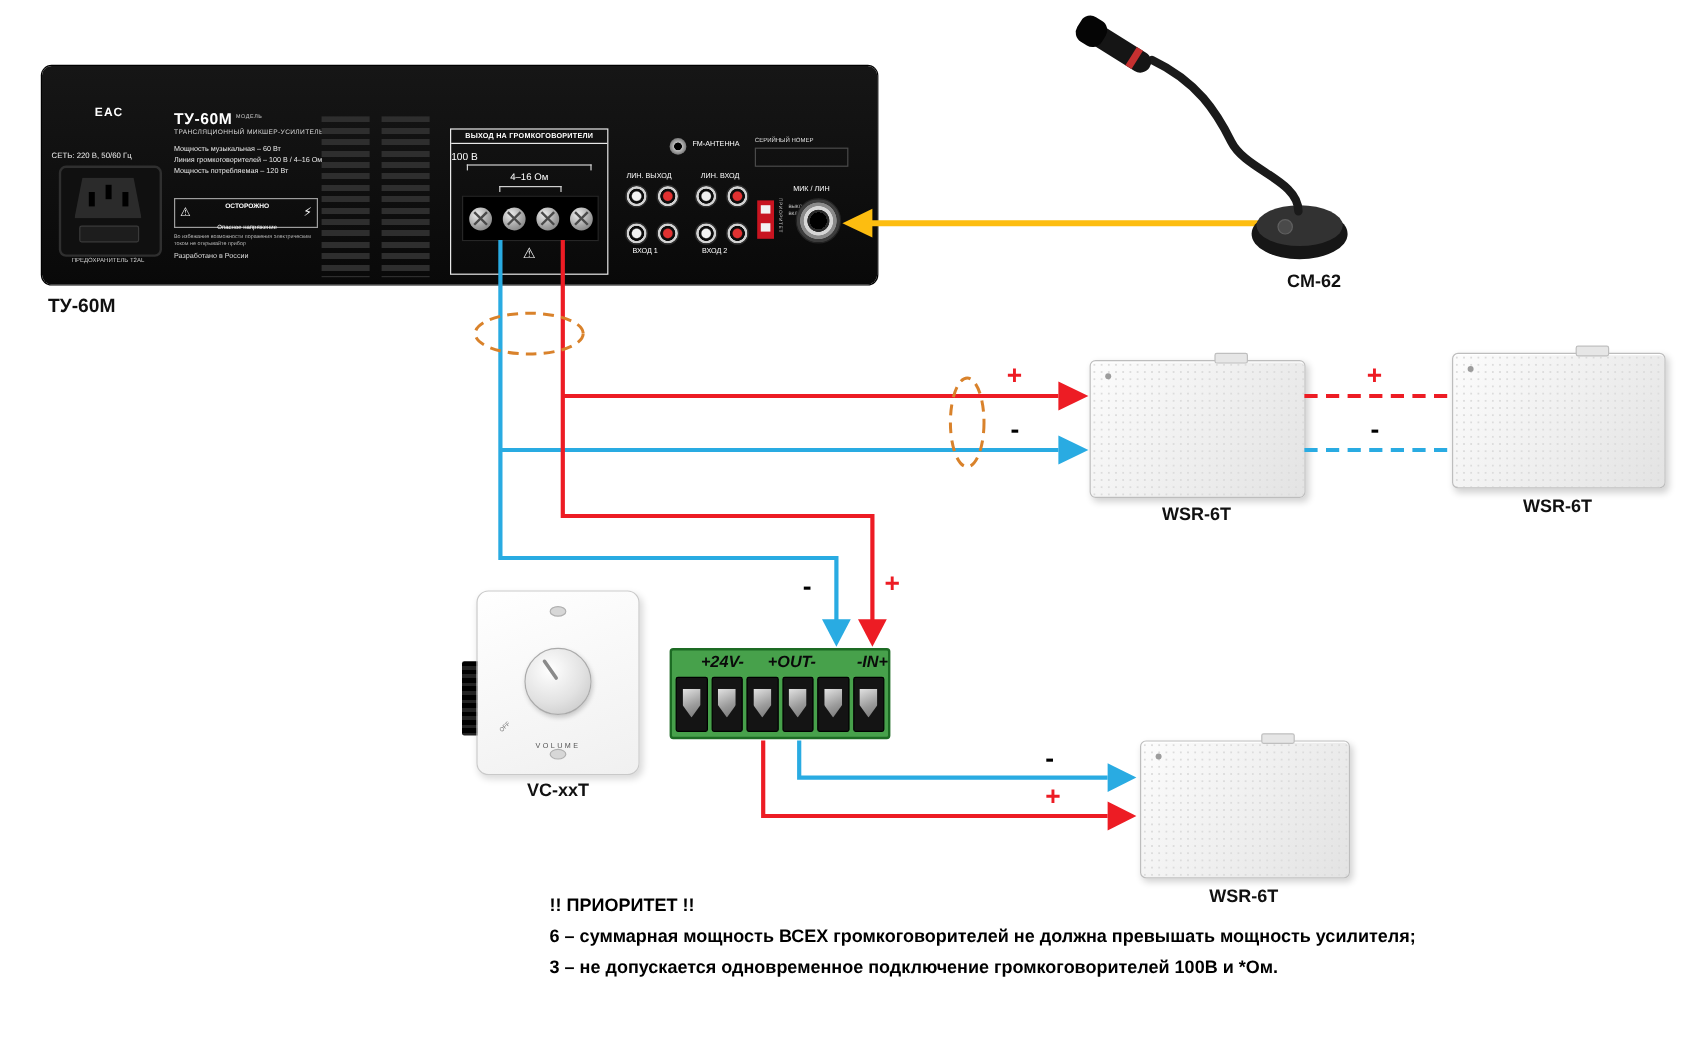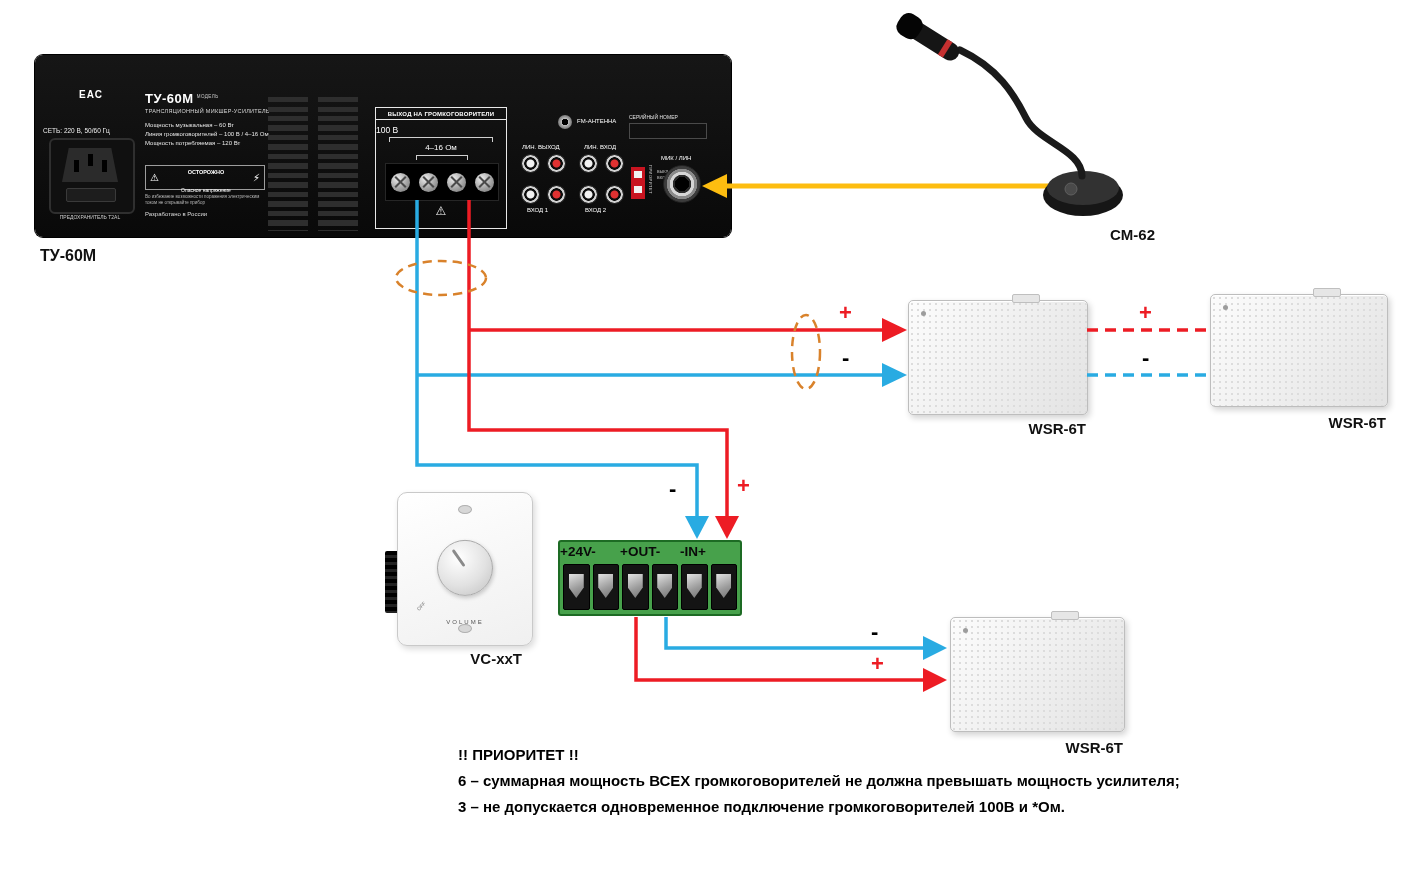--- a/index.html
+++ b/index.html
@@ -80,27 +80,27 @@
   .dip{position:absolute;left:596px;top:112px;width:14px;height:32px;background:#c81420;}
   .dip i{position:absolute;left:3px;width:8px;height:7px;background:#f2f2f2;}
   .dip i.t1{top:4px;} .dip i.t2{top:19px;}
   .dip-label{position:absolute;left:613px;top:110px;font-size:4px;color:#ccc;writing-mode:vertical-rl;letter-spacing:.5px;}
   .dip-state{position:absolute;left:622px;top:114px;font-size:4px;color:#ccc;line-height:6px;}
   .mic-label{position:absolute;left:626px;top:100px;font-size:6px;}
   .mic-jack{position:absolute;left:628px;top:110px;width:36px;height:36px;border-radius:50%;border:1px solid #222;
             background:radial-gradient(circle,#000 0 7px,#2a2a2a 7px 9px,#d6d6d6 9.5px 12px,#8a8a8a 12.5px 15px,#3c3c3c 15.5px);}
 
   
-  .dev-label{position:absolute;font-size:15px;font-weight:bold;color:#111;text-align:right;}
+  .dev-label{position:absolute;font-size:15px;font-weight:bold;color:#111;text-align:center;}
   .lbl-amp{left:40px;top:247px;font-size:16px;text-align:left;}
   .lbl-mic{left:1035px;top:226px;width:120px;}
   .lbl-sp1{left:908px;top:420px;width:178px;}
   .lbl-sp2{left:1210px;top:414px;width:176px;}
   .lbl-sp3{left:950px;top:739px;width:173px;}
-  .lbl-vc{left:388px;top:650px;width:134px;}
+  .lbl-vc{left:398px;top:650px;width:134px;}
 
   
   .speaker{position:absolute;border:1px solid #bdbdbd;border-radius:5px;
            background-image:radial-gradient(circle,#dcdcdc .8px,transparent 1px),
                             linear-gradient(125deg,#fcfcfc,#ededed 60%,#e3e3e3);
            background-size:6px 6px,100% 100%;
            box-shadow:2px 3px 6px rgba(0,0,0,.18),inset 0 1px 0 #fff;}
   .speaker::before{content:"";position:absolute;top:-7px;left:58%;width:26px;height:7px;background:#e6e6e6;
                    border:1px solid #bfbfbf;border-radius:2px;}
   .speaker::after{content:"";position:absolute;top:10px;left:12px;width:5px;height:5px;border-radius:50%;background:#9c9c9c;}
@@ -121,21 +121,21 @@
            border:1px solid #aaa;box-shadow:1px 2px 4px rgba(0,0,0,.2);}
   .vc-knob::after{content:"";position:absolute;left:calc(50% - 1.5px);top:5px;width:3px;height:20px;background:#8a8a8a;
                   border-radius:2px;transform-origin:50% 22px;transform:rotate(-35deg);}
   .vc-off{position:absolute;left:18px;bottom:36px;font-size:5px;color:#777;transform:rotate(-45deg);}
   .vc-vol{position:absolute;left:0;right:0;bottom:20px;text-align:center;font-size:6px;letter-spacing:2px;color:#555;}
 
   
   .tblock{position:absolute;left:558px;top:540px;width:184px;height:76px;box-sizing:border-box;
           background:var(--terminal-green);border:2px solid #1d6b24;border-radius:3px;}
   .tblock-labels{display:flex;font-size:13.5px;font-weight:bold;color:#0a0a0a;padding-top:2px;}
-  .tblock-labels span{flex:1;text-align:left;}
+  .tblock-labels span{flex:1;text-align:right;font-style:italic;}
   .tblock-terms{position:absolute;left:3px;right:3px;top:22px;bottom:4px;display:flex;gap:3px;}
   .term{flex:1;background:#141414;border:1px solid #000;border-radius:2px;
         display:flex;align-items:center;justify-content:center;}
   .clip{width:15px;height:26px;background:linear-gradient(155deg,#e3e3e3,#9a9a9a 55%,#6e6e6e);
         clip-path:polygon(0 0,100% 0,100% 52%,50% 92%,0 52%);}
 
   
   .pol{position:absolute;font-size:22px;font-weight:bold;line-height:1;}
   .pol.plus{color:var(--wire-plus);}
   .pol.minus{color:#000;}

